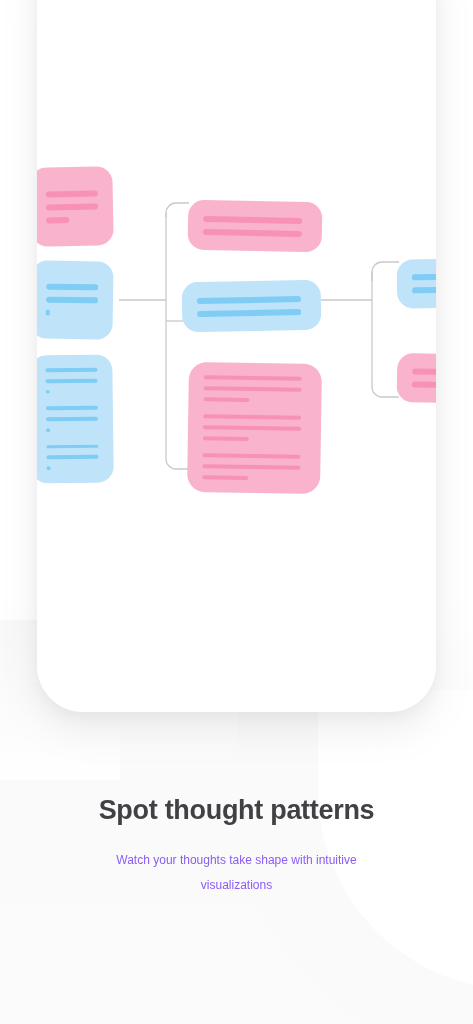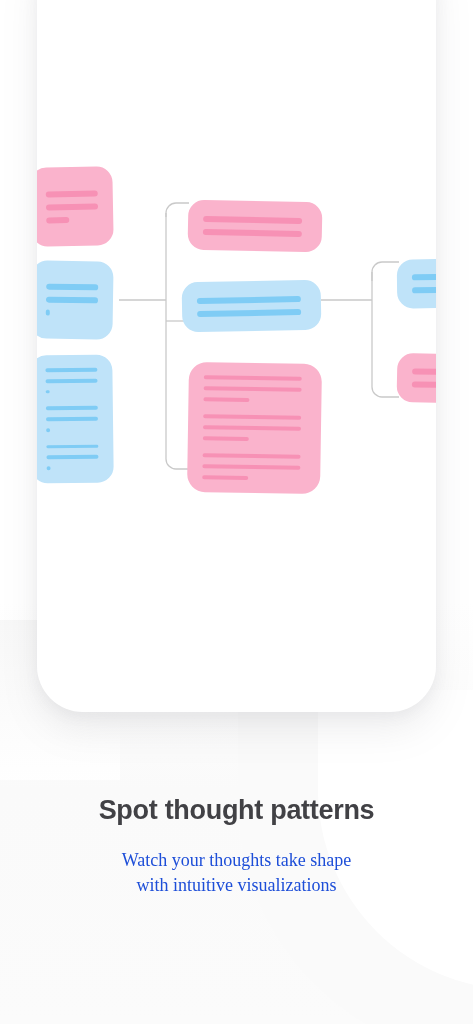--- a/index.html
+++ b/index.html
@@ -135,24 +135,23 @@
   .caption-title {
     margin: 0;
     font-size: 27px;
     font-weight: bold;
     color: #414145;
     letter-spacing: -0.3px;
   }
   .caption-sub {
     margin: 22px auto 0;
     width: 260px;
-    font-size: 18px;
+    font-size: 12px;
     line-height: 25px;
-    color: #1d4ed8;
-    font-family: Liberation Serif, serif;
+    color: #8b5cf6;
   }
 </style>
 </head>
 <body>
 
 <div class="screen">
 
   <div class="bg-layer">
     <div class="bg-band"></div>
     <div class="bg-curve"></div>

